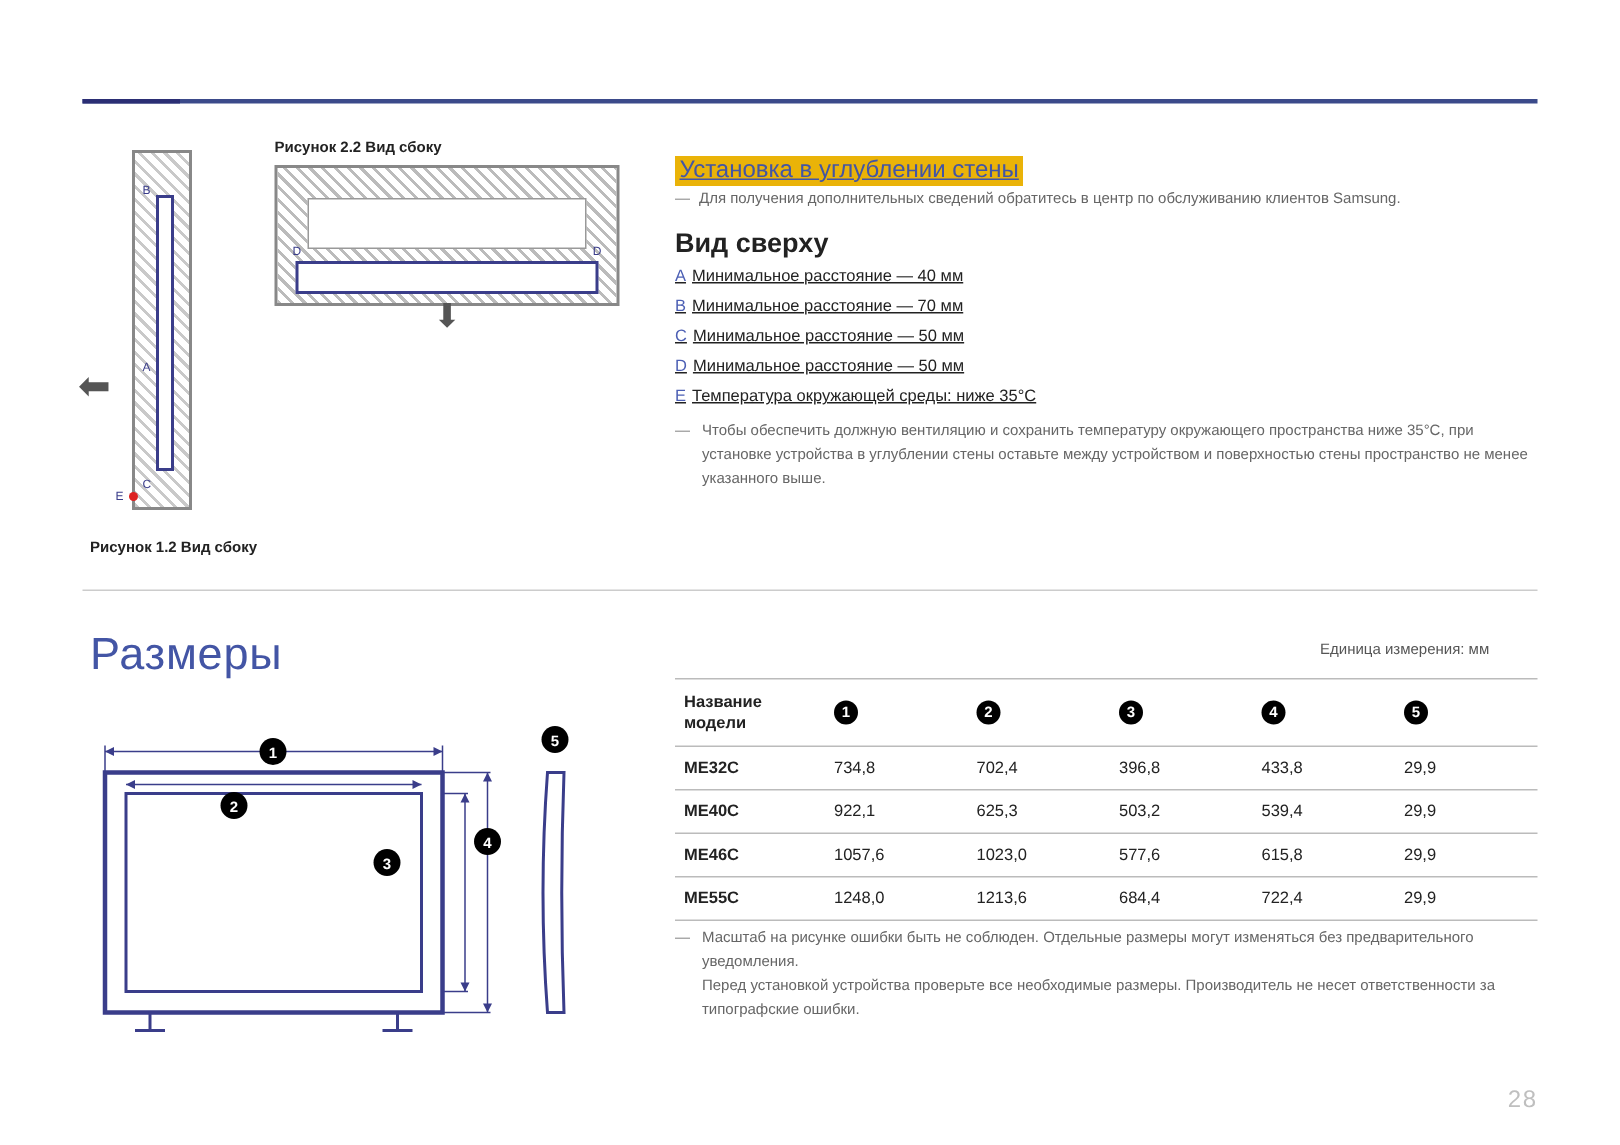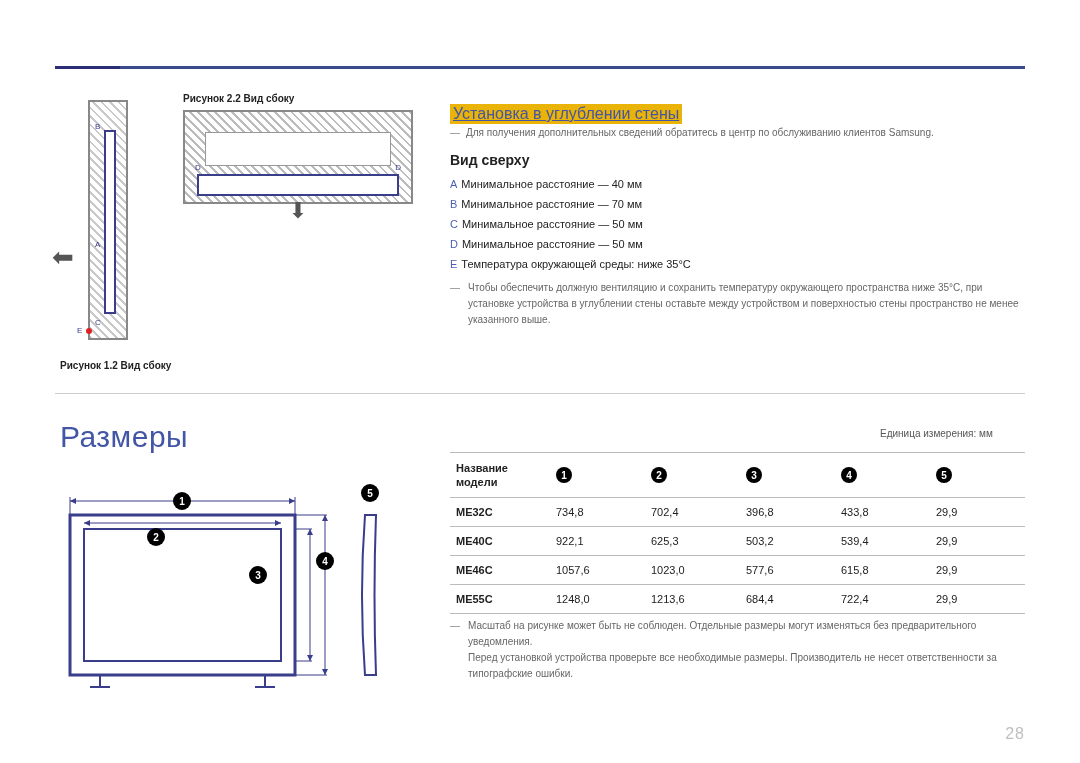--- a/index.html
+++ b/index.html
@@ -24,23 +24,23 @@
   .fig12 .b{left:7px;top:22px;} .fig12 .a{left:7px;top:140px;} .fig12 .c{left:7px;top:218px;}
   .fig12 .e{left:-11px;top:226px;color:#3a3d8a;}
   .fig12 .dot{position:absolute;left:-2px;top:228px;width:6px;height:6px;border-radius:50%;background:#d22;}
   .fig12 .bigarrow{position:absolute;left:-36px;top:142px;font-size:26px;color:#555;}
   .fig12cap{position:absolute;left:60px;top:360px;font-size:10px;font-weight:700;text-align:center;}
   .hr2{position:absolute;left:55px;top:393px;width:970px;height:0;border-top:1px solid #ccc;}
   
   .sect-title{position:absolute;left:450px;top:104px;font-size:16px;color:#4355a5;background:#eab308;padding:1px 3px;text-decoration:underline;}
   .small-note{position:absolute;left:450px;top:127px;font-size:10px;color:#666;}
   .small-note .dash{display:inline-block;width:16px;color:#888;}
-  .subhead{position:absolute;left:450px;top:152px;font-size:14px;font-weight:700;}
+  .subhead{position:absolute;left:450px;top:152px;font-size:18px;font-weight:700;}
   .distlist{position:absolute;left:450px;top:174px;font-size:11px;line-height:20px;}
-  .distlist .row{white-space:nowrap;}
+  .distlist .row{white-space:nowrap;text-decoration:underline;}
   .distlist .k{color:#4c5fb4;font-weight:400;margin-right:4px;}
   .vent-note{position:absolute;left:450px;top:280px;font-size:10px;color:#666;line-height:16px;width:570px;}
   .vent-note .ind{display:block;margin-left:18px;}
   .vent-note .dash{position:absolute;left:0;color:#888;}
   
   .big-title{position:absolute;left:60px;top:420px;font-size:30px;font-weight:400;color:#4355a5;letter-spacing:0.5px;}
   .unit{position:absolute;left:880px;top:428px;font-size:10px;color:#555;}
   .tbl{position:absolute;left:450px;top:452px;width:575px;font-size:11px;}
   .tbl .hrow,.tbl .drow{display:flex;align-items:center;border-bottom:1px solid #bbb;}
   .tbl .hrow{border-top:1px solid #bbb;}
@@ -196,18 +196,18 @@
       <div class="cell cN">1248,0</div>
       <div class="cell cN">1213,6</div>
       <div class="cell cN">684,4</div>
       <div class="cell cN">722,4</div>
       <div class="cell cN">29,9</div>
     </div>
   </div>
 
   <div class="foot-note">
     <span class="dash">―</span>
-    <span class="ind">Масштаб на рисунке может быть не соблюден. Отдельные размеры могут изменяться без предварительного уведомления.</span>
+    <span class="ind">Масштаб на рисунке ошибки быть не соблюден. Отдельные размеры могут изменяться без предварительного уведомления.</span>
     <span class="ind">Перед установкой устройства проверьте все необходимые размеры. Производитель не несет ответственности за типографские ошибки.</span>
   </div>
 
   <div class="pagenum">28</div>
 </div>
 
 </body></html>

